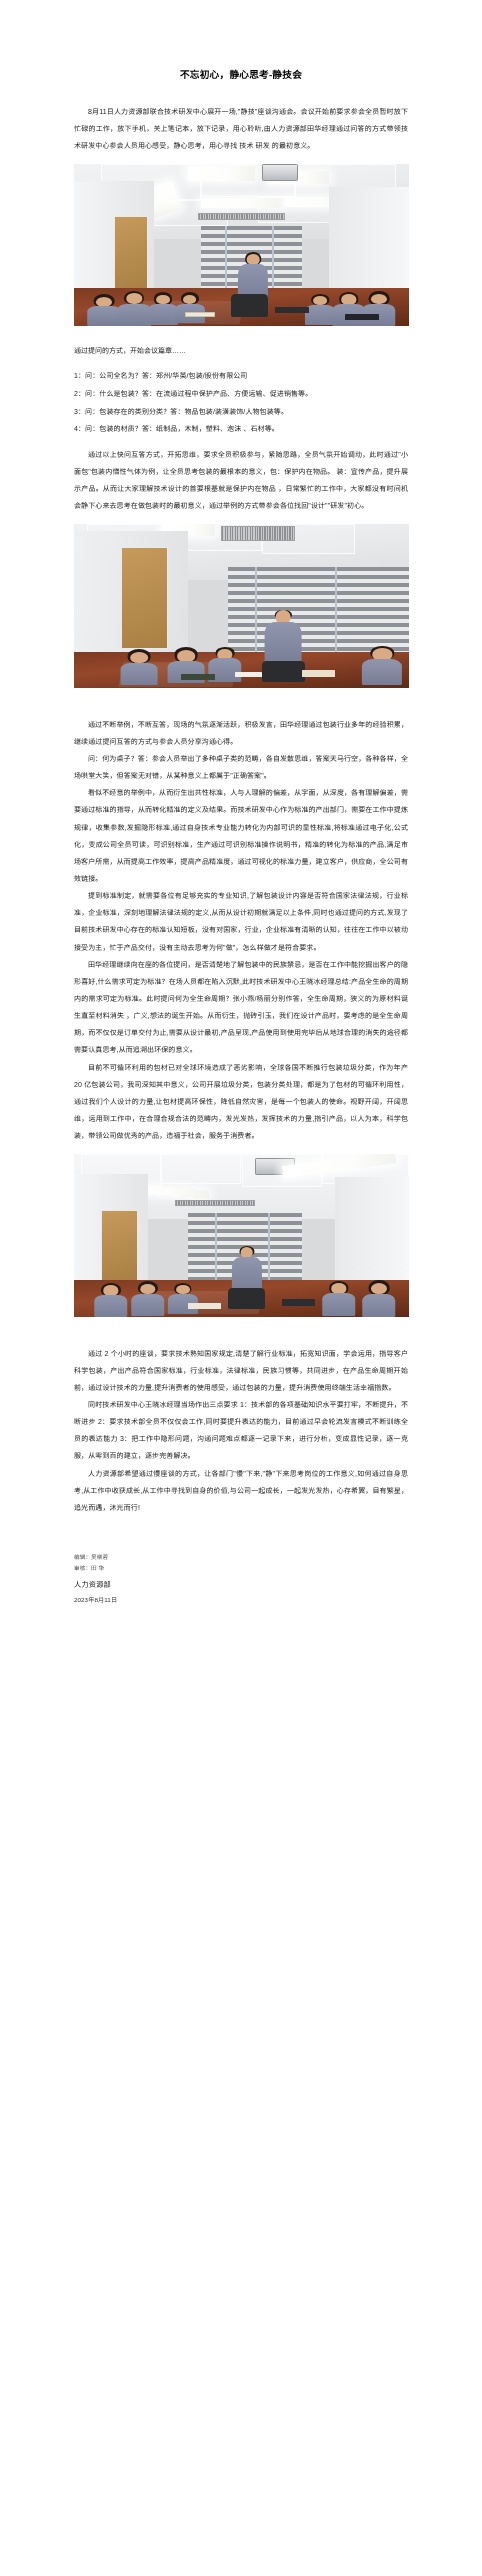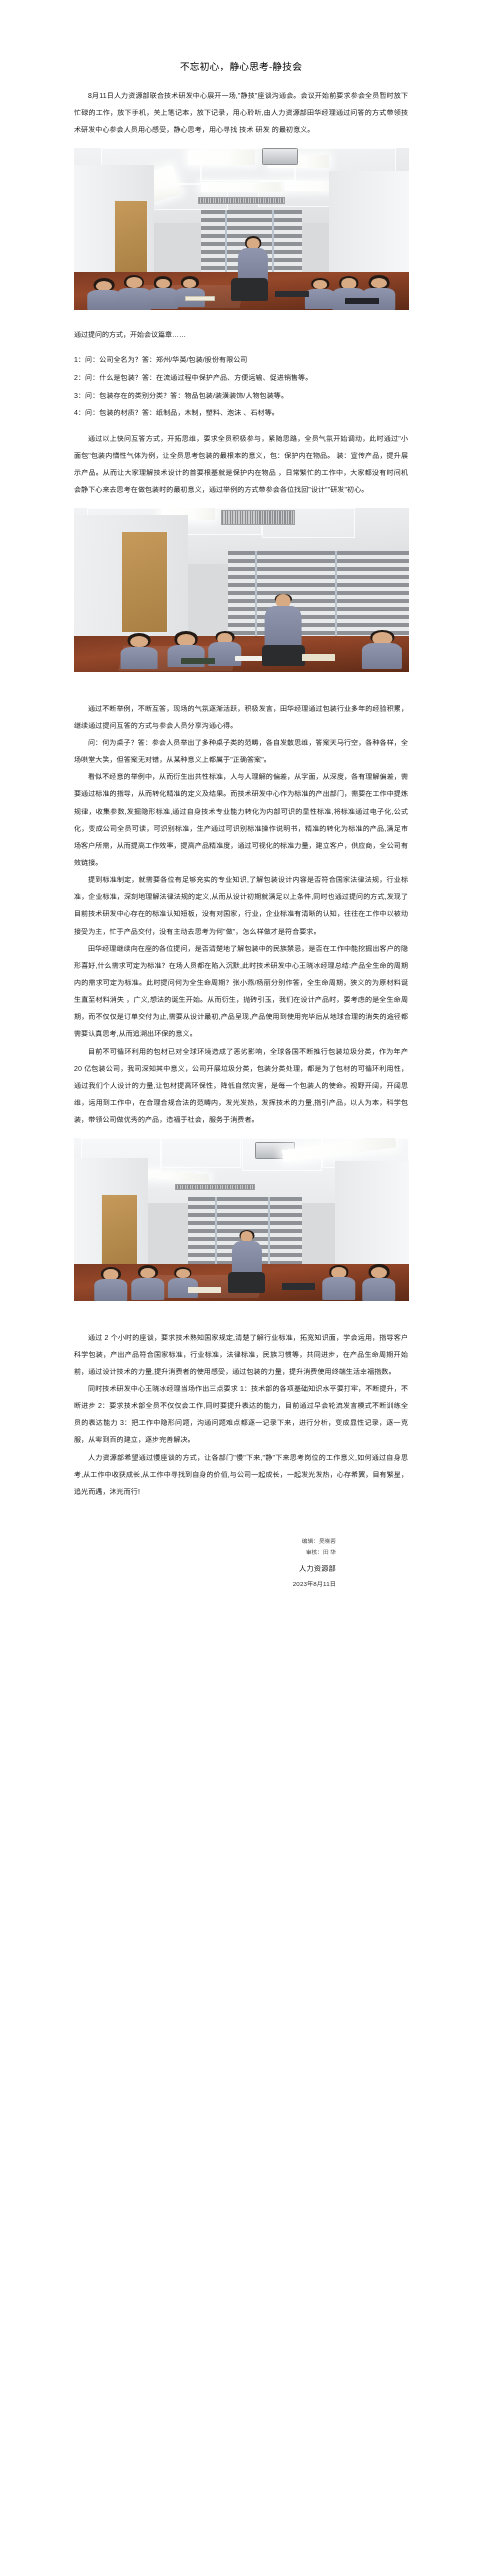--- a/index.html
+++ b/index.html
@@ -20,24 +20,24 @@
     padding: 0;
     position: relative;
   }
   .content {
     width: 482px;
     padding: 0 74px;
   }
   .doc-title {
     text-align: center;
     font-size: 9.7px;
-    font-weight: normal;
+    font-weight: bold;
     letter-spacing: 0.2px;
     color: #000;
-    margin: 0;
+    margin: 8px;
     padding-top: 59px;
     padding-bottom: 0;
     line-height: 1.6;
   }
   .para {
     font-size: 7px;
     line-height: 2.45;
     text-align: justify;
     text-justify: inter-ideograph;
     color: #1a1a1a;
@@ -188,21 +188,21 @@
     position: absolute;
     background: #2b2c2e;
     border-radius: 4.4px 4.4px 1.9px 1.9px;
   }
 
   
   .signature {
     width: 410px;
     padding: 0 74px;
     margin-top: 36px;
-    text-align: right;
+    text-align: left;
   }
   .sig-line {
     font-size: 5.6px;
     line-height: 1.95;
     color: #4a4a4a;
     letter-spacing: 0.1px;
   }
   .sig-dept {
     font-size: 7.2px;
     line-height: 2.4;

